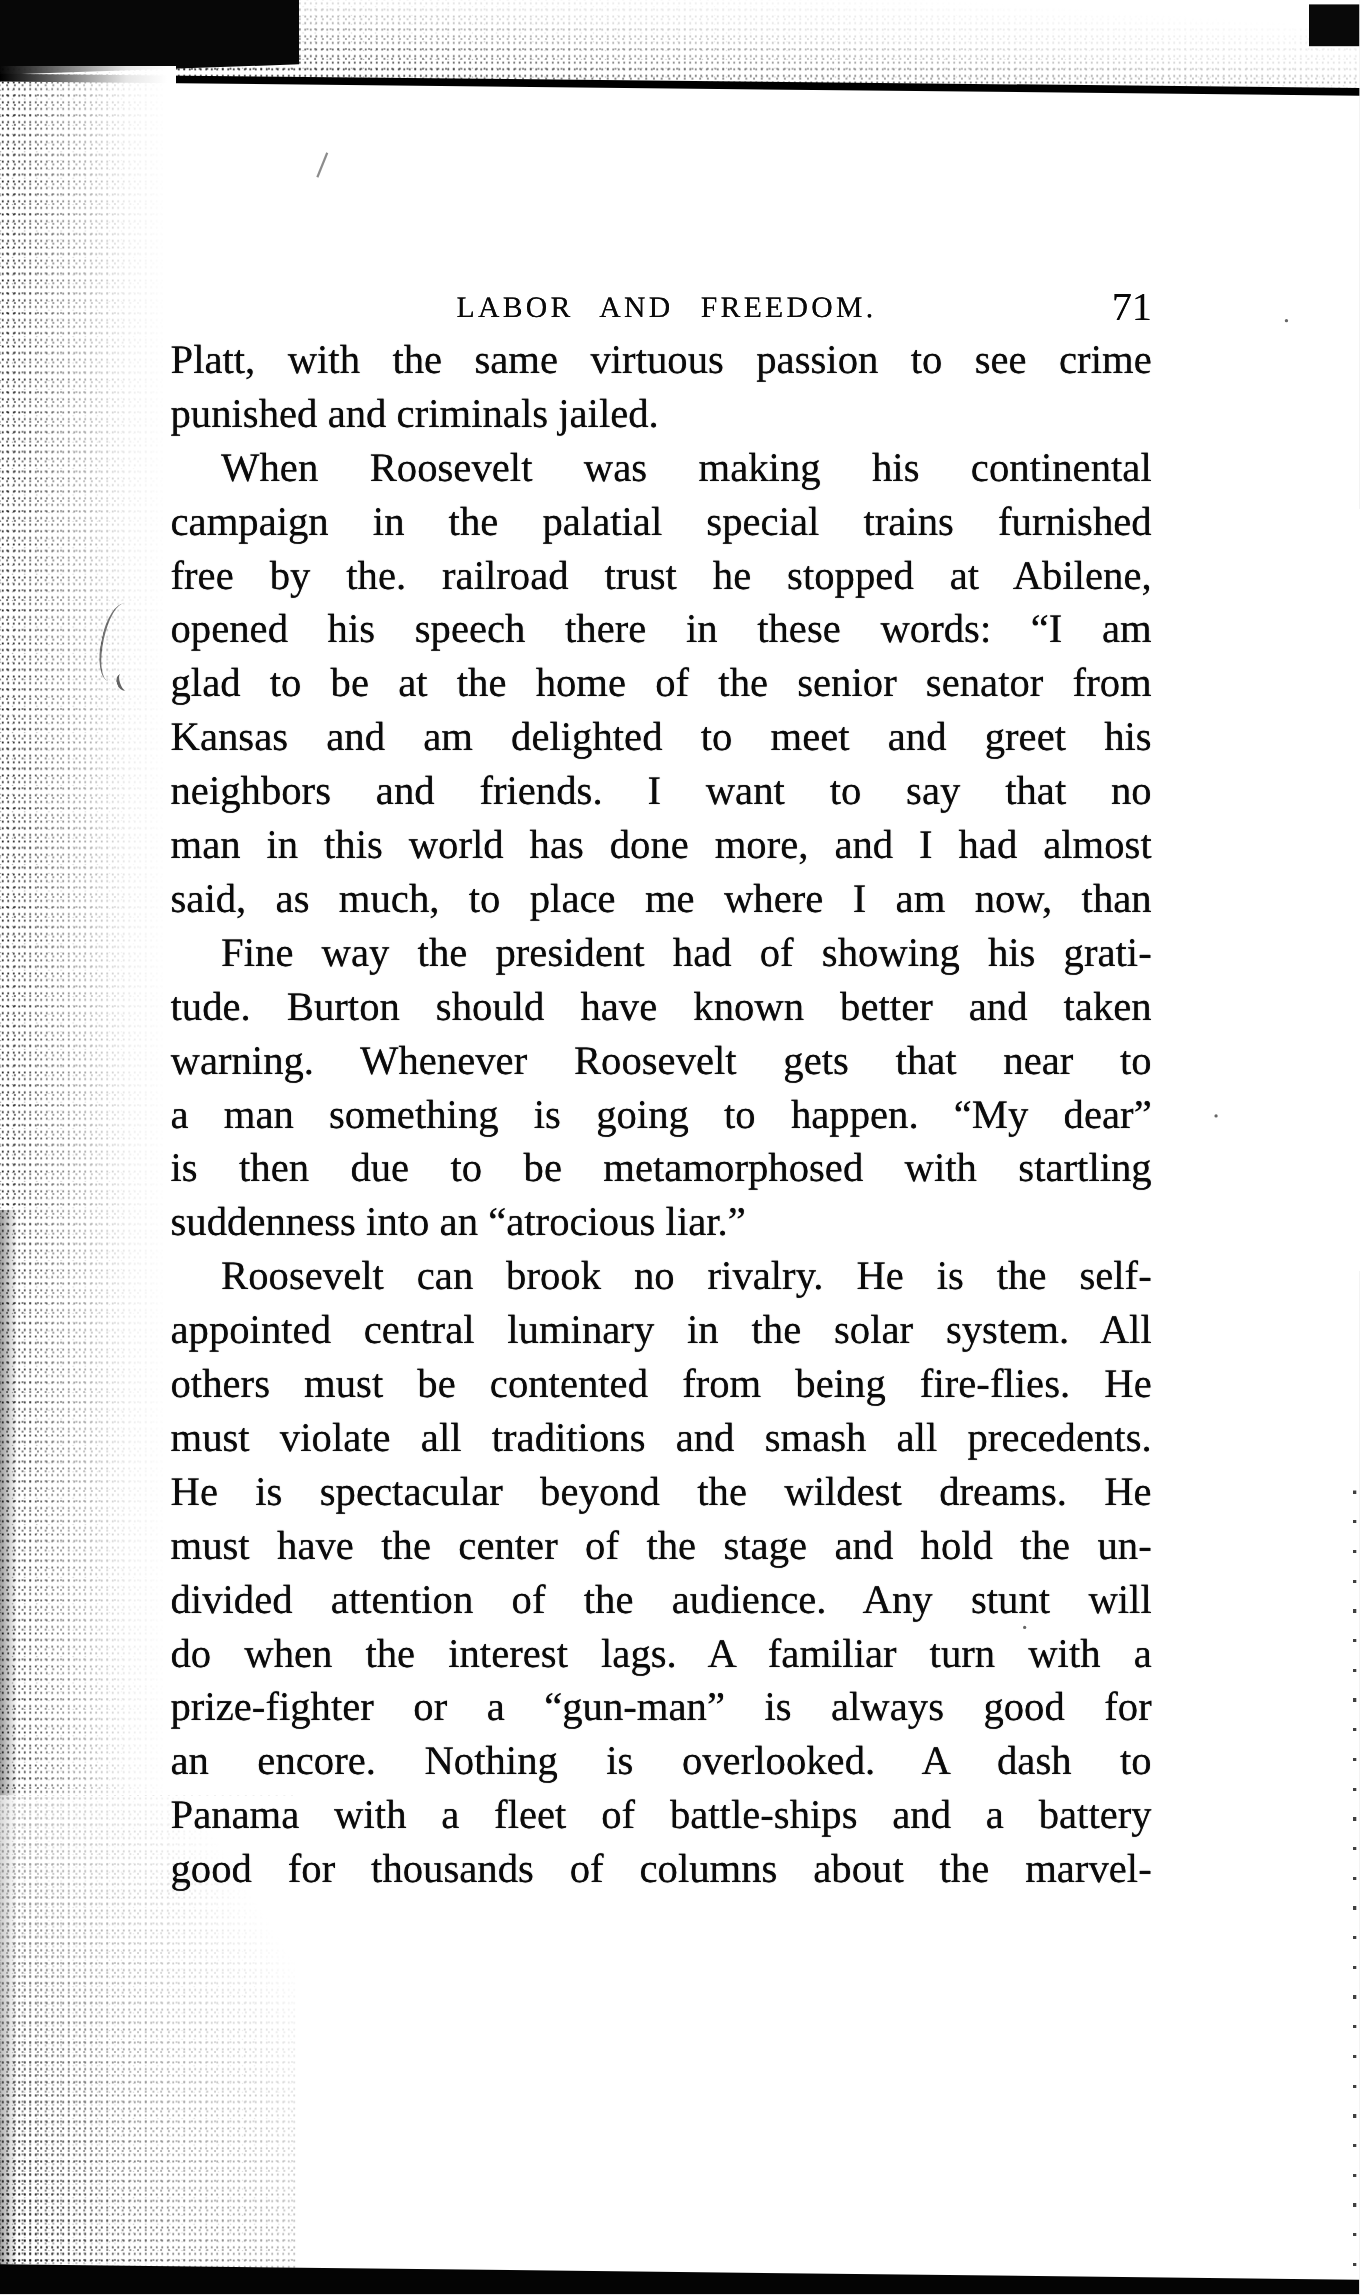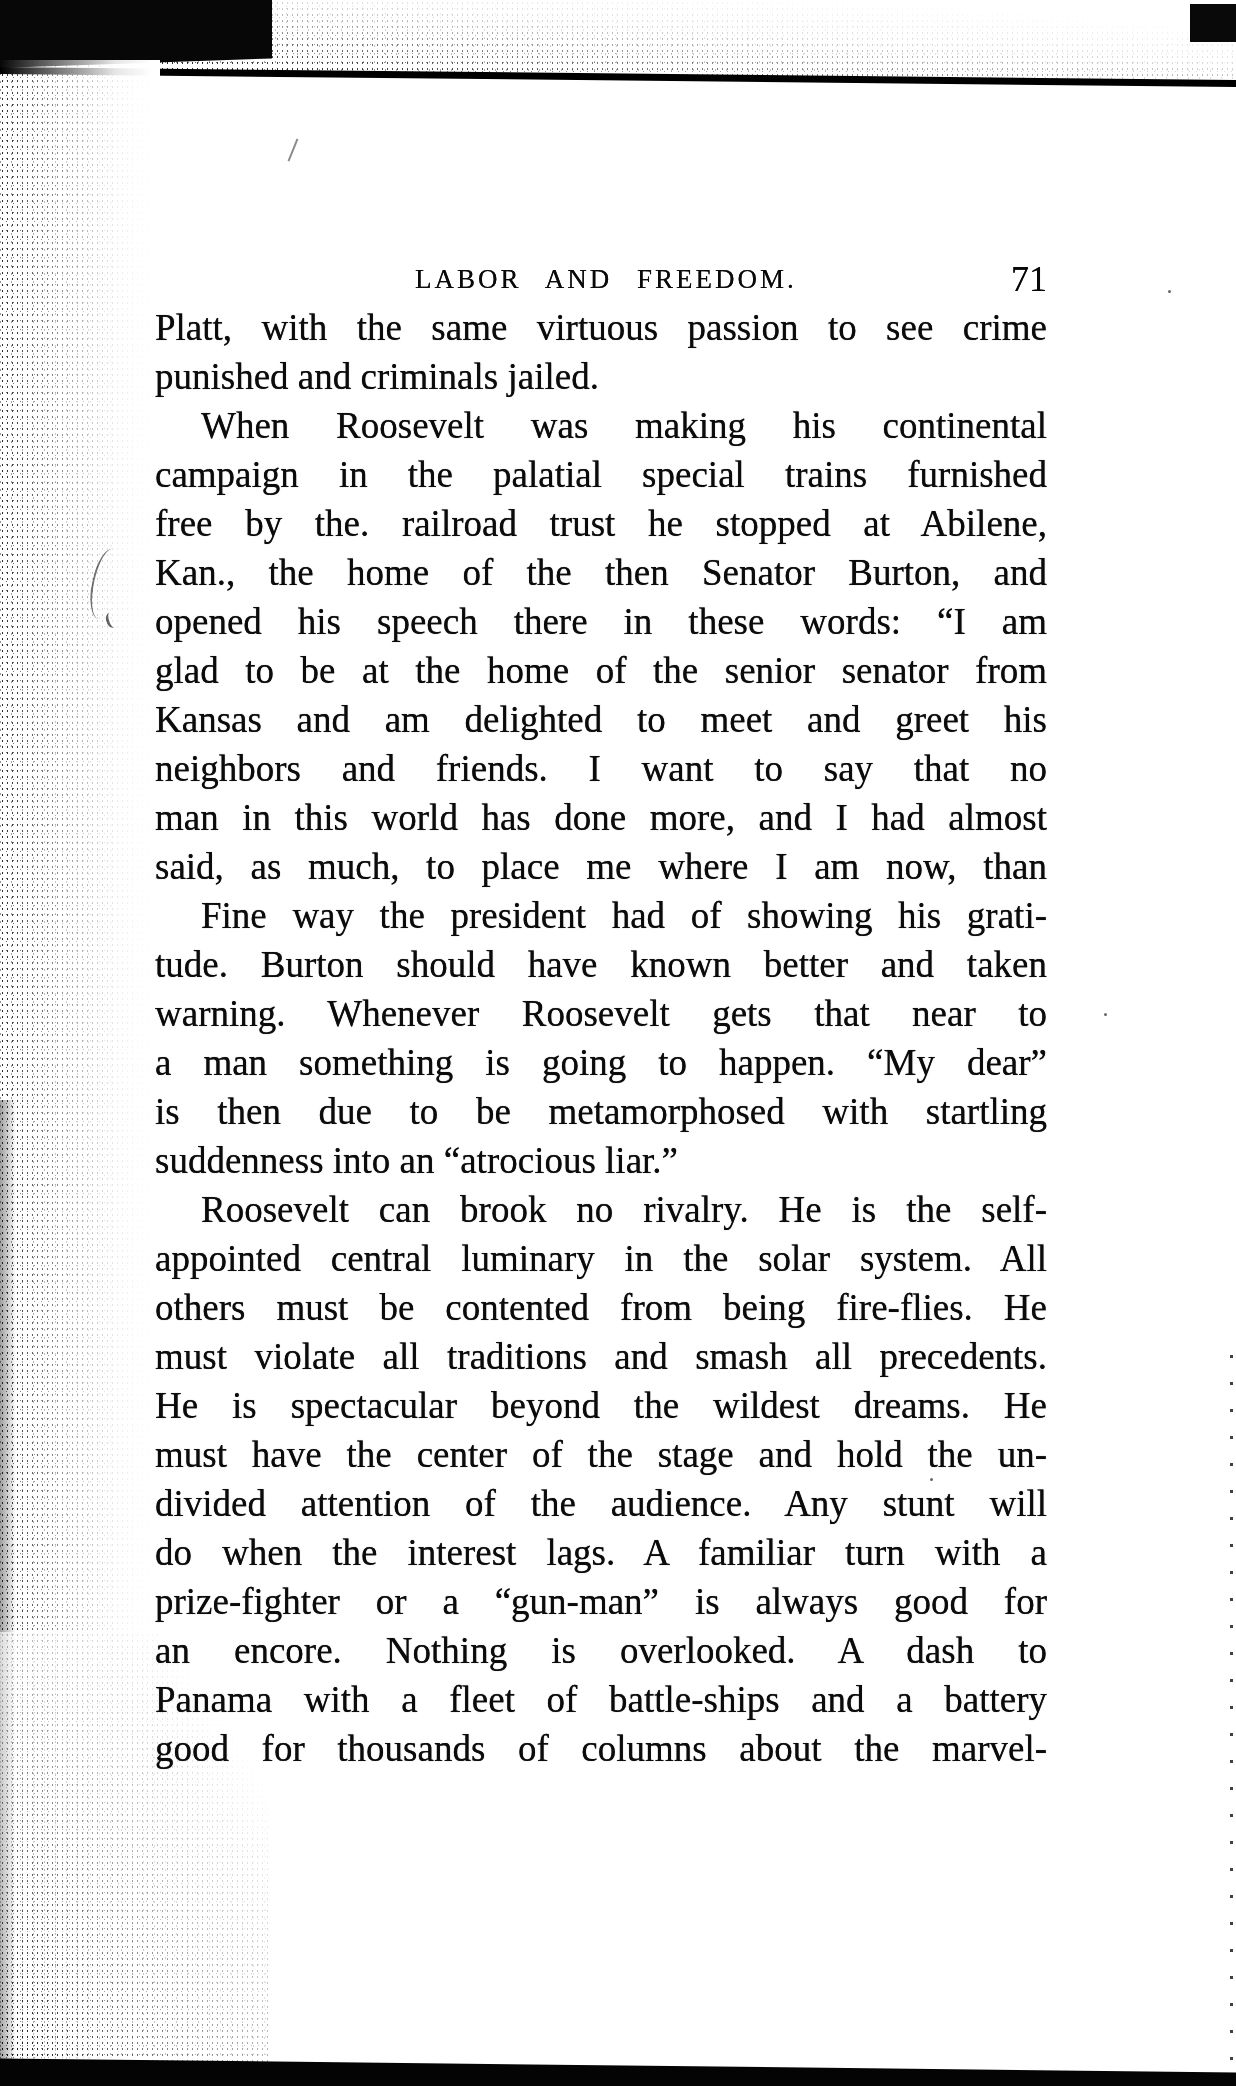--- a/index.html
+++ b/index.html
@@ -128,21 +128,20 @@
     <span class="running-title">LABOR AND FREEDOM.</span>
     <span class="page-number">71</span>
   </div>
 
   <div class="textblock">
       <div class="line">Platt, with the same virtuous passion to see crime</div>
       <div class="line endline">punished and criminals jailed.</div>
       <div class="line indent">When Roosevelt was making his continental</div>
       <div class="line">campaign in the palatial special trains furnished</div>
       <div class="line">free by the. railroad trust he stopped at Abilene,</div>
-      <div class="line">Kan., the home of the then Senator Burton, and</div>
       <div class="line">opened his speech there in these words: “I am</div>
       <div class="line">glad to be at the home of the senior senator from</div>
       <div class="line">Kansas and am delighted to meet and greet his</div>
       <div class="line">neighbors and friends.  I want to say that no</div>
       <div class="line">man in this world has done more, and I had almost</div>
       <div class="line">said, as much, to place me where I am now, than</div>
       <div class="line indent">Fine way the president had of showing his grati-</div>
       <div class="line">tude.  Burton should have known better and taken</div>
       <div class="line">warning.  Whenever Roosevelt gets that near to</div>
       <div class="line">a man something is going to happen.  “My dear”</div>

